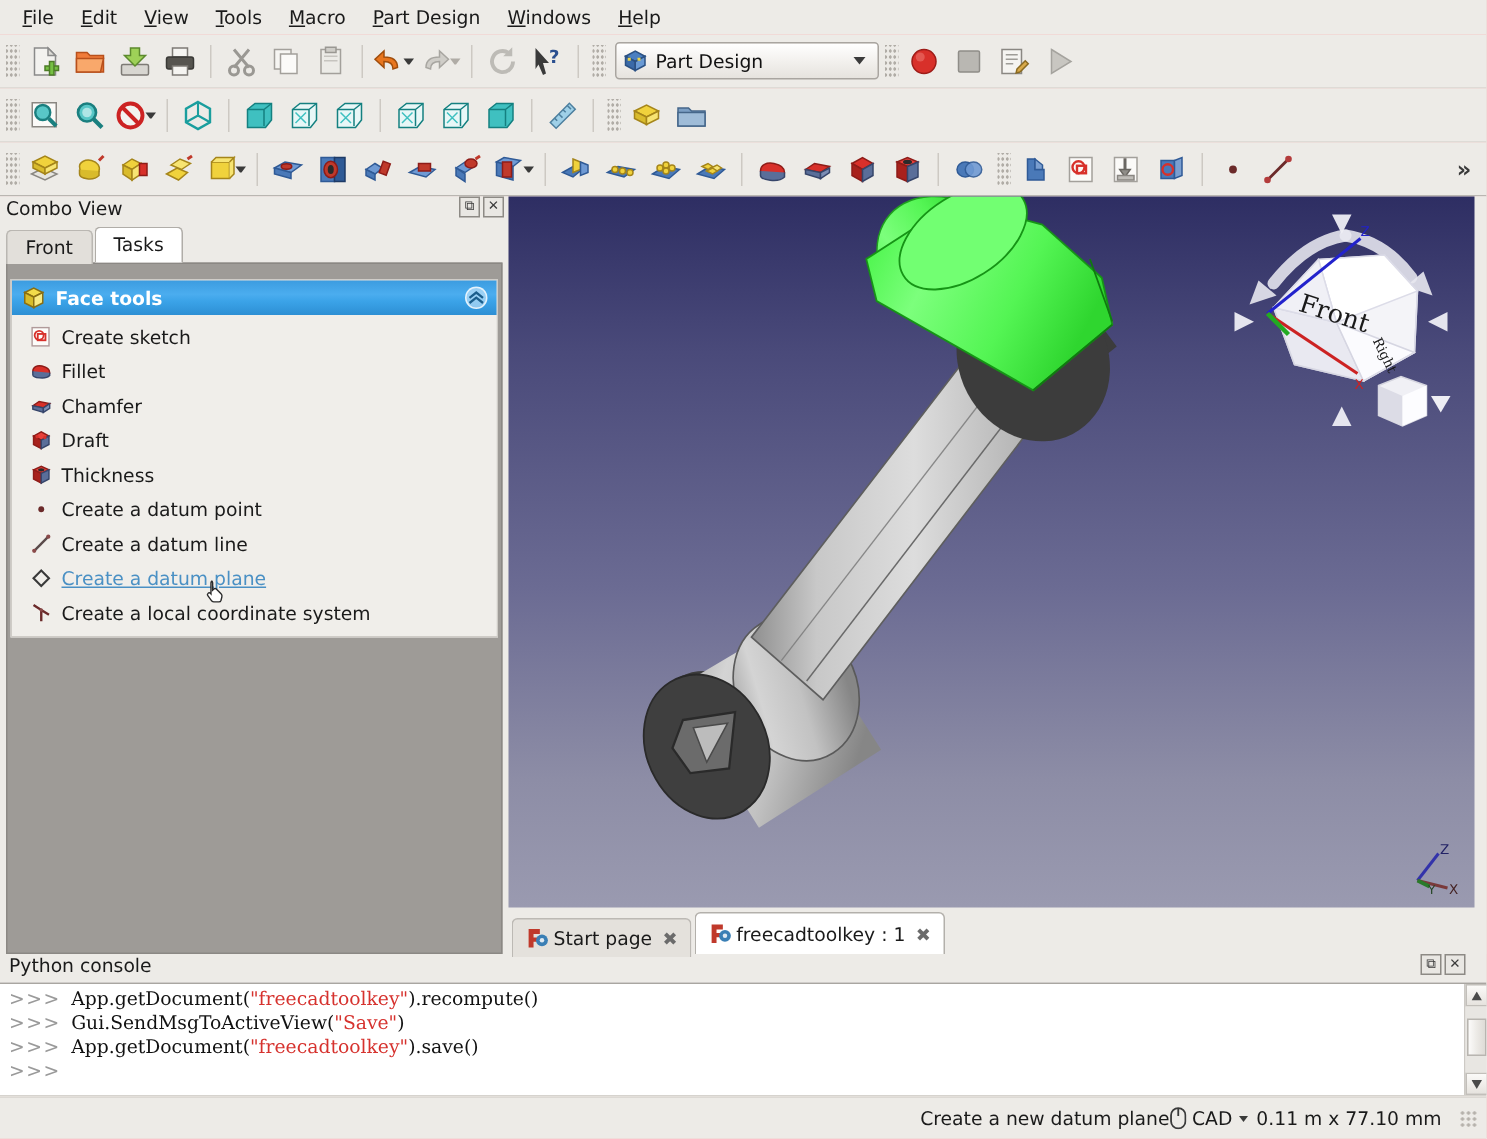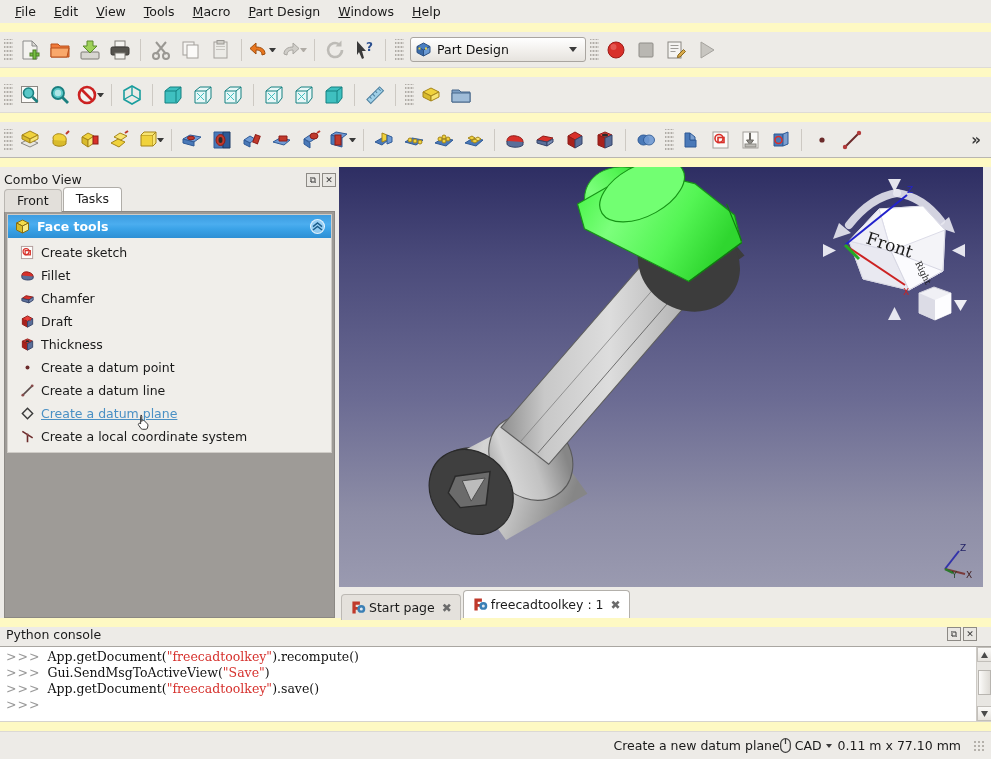--- a/index.html
+++ b/index.html
@@ -4,21 +4,21 @@
 <style>
   * { box-sizing: border-box; margin: 0; padding: 0; }
   html, body {
     width: 991px; height: 759px;
     font-family: "DejaVu Sans", "Liberation Sans", sans-serif;
     font-size: 12px;
     background: #edebe7;
     overflow: hidden;
     -webkit-font-smoothing: antialiased;
   }
-  .app { width: 991px; height: 759px; display: flex; flex-direction: column; background: #fef9c3; gap: 9px; }
+  .app { width: 991px; height: 759px; display: flex; flex-direction: column; background: #fca5a5; }
 
   
   .menubar {
     height: 23px; display: flex; align-items: center;
     background: #edebe7; padding-left: 6px; flex: 0 0 23px;
   }
   .menu-item {
     padding: 2px 9px; font-size: 12.5px; color: #1a1a1a; cursor: default;
     line-height: 15px;
   }
@@ -66,21 +66,21 @@
 
   
   .main { flex: 1; display: flex; min-height: 0; background: #edebe7; }
 
   
   .combo-panel {
     width: 339px; flex: 0 0 339px; display: flex; flex-direction: column;
     background: #edebe7; min-height: 0;
   }
   .panel-title {
-    height: 20px; display: flex; align-items: flex-end; padding: 0 3px 0 4px;
+    height: 20px; display: flex; align-items: flex-start; padding: 0 3px 0 4px;
     flex: 0 0 20px;
   }
   .panel-title .ttl { flex: 1; font-size: 12.5px; color: #1a1a1a; }
   .pt-btn {
     width: 14px; height: 14px; margin-left: 2px; border: 1px solid #8d8a85;
     background: #e9e7e3; display: flex; align-items: center; justify-content: center;
     font-size: 9px; color: #3a3a3a; line-height: 1;
   }
 
   .tabs-row { display: flex; align-items: flex-end; height: 24px; flex: 0 0 24px; padding-left: 4px; }
@@ -93,20 +93,21 @@
   .tab.active { background: #ffffff; border-color: #b0ada8; top: 0; padding-bottom: 5px; }
 
   .tasks-outer {
     flex: 1; margin: 0 4px 0 4px; background: #9e9b97;
     border: 1px solid #8b8884; min-height: 0; padding: 2px;
     display: flex; flex-direction: column;
   }
   .tasks-box {
     background: #f0eeea; border: 1px solid #cfccc7;
     flex: 0 0 auto;
+    margin-top: 8px;
   }
   .group-header {
     height: 23px; display: flex; align-items: center; padding: 0 6px 0 7px;
     background: linear-gradient(to bottom, #3c9ce0 0%, #4badef 40%, #3ba3e8 60%, #2d8fd4 100%);
     color: #ffffff; font-weight: bold; font-size: 12.5px;
   }
   .group-header .gh-label { flex: 1; margin-left: 7px; }
   .gh-collapse {
     width: 15px; height: 15px; border-radius: 8px;
     background: rgba(255,255,255,0.45); border: 1px solid rgba(255,255,255,0.75);

